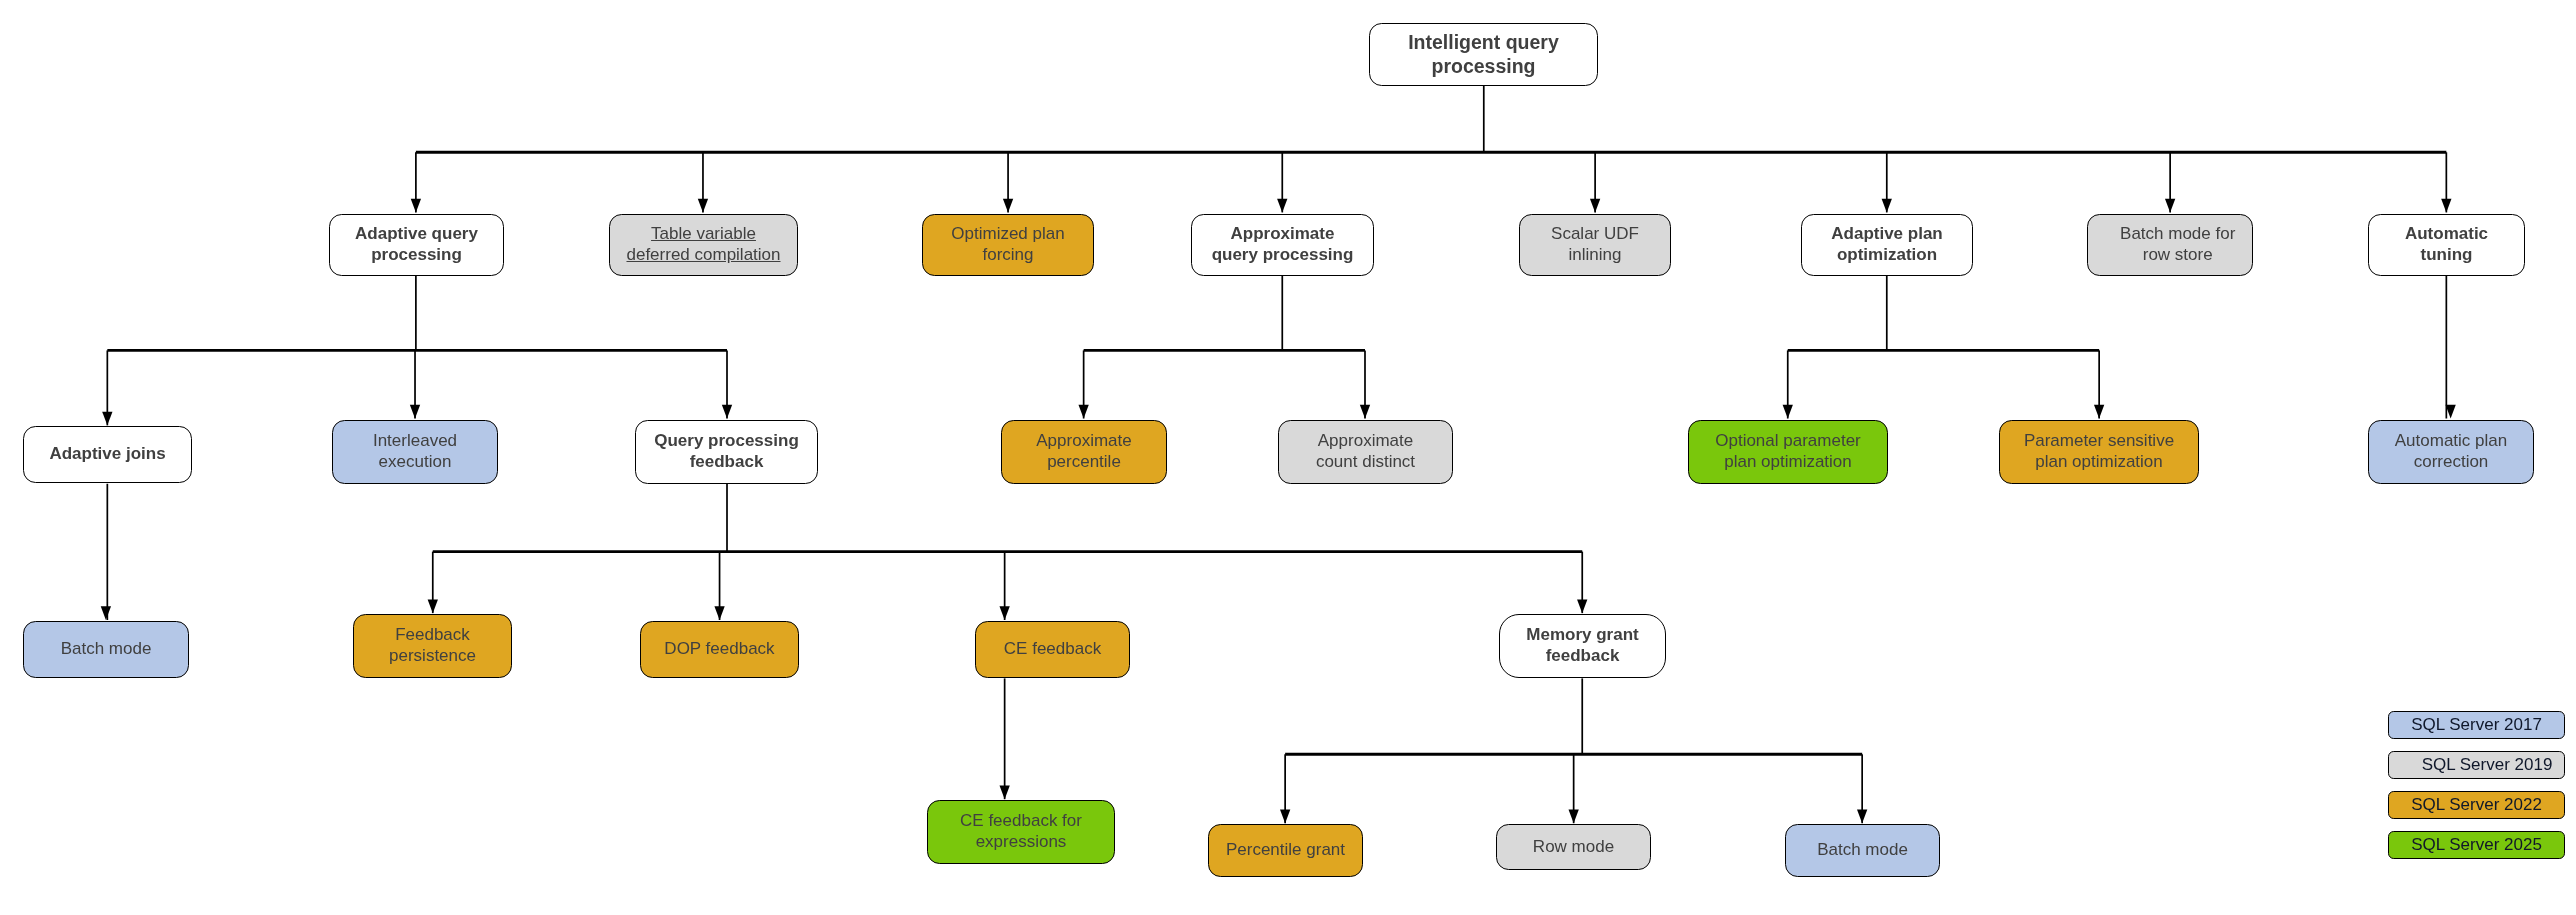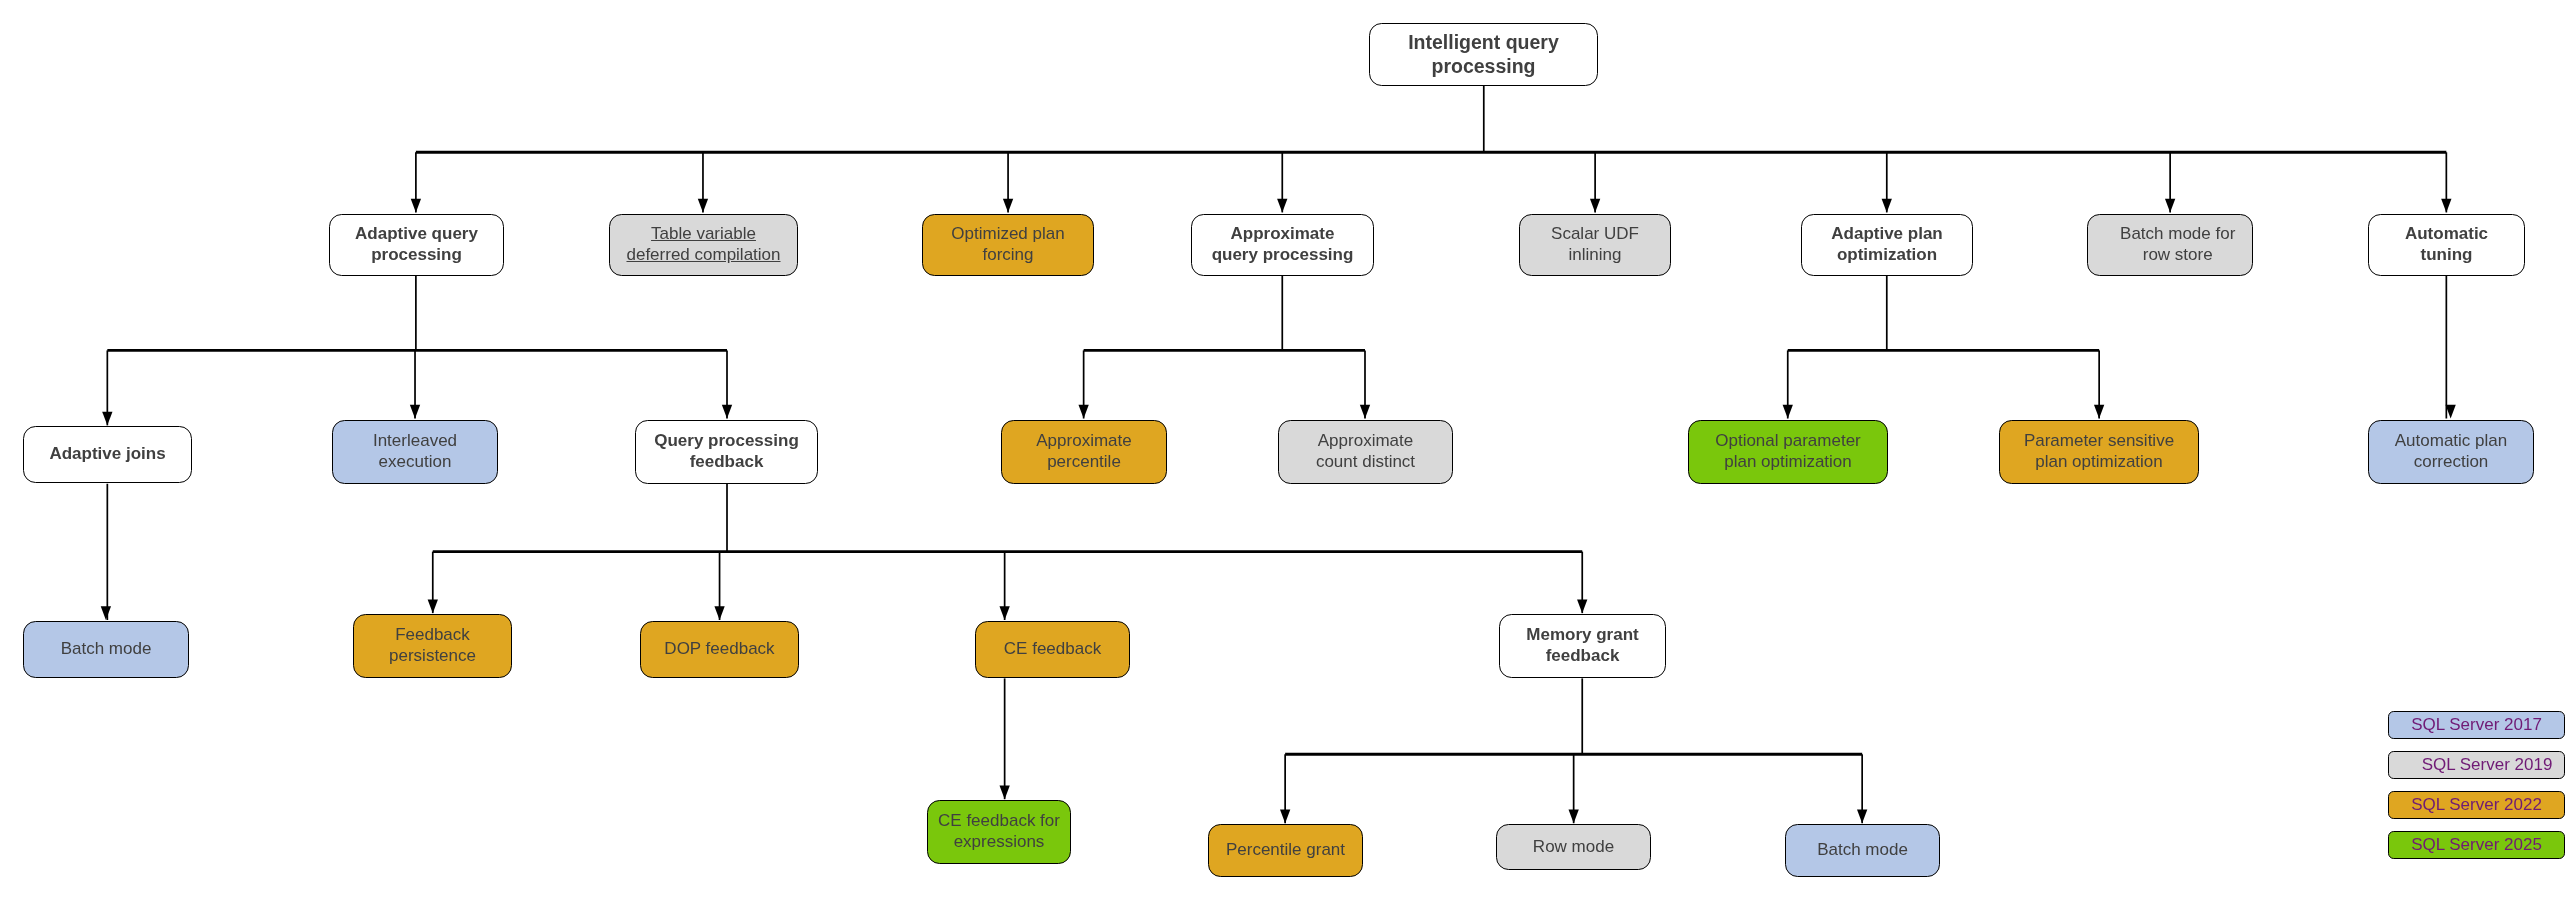--- a/index.html
+++ b/index.html
@@ -49,21 +49,21 @@
 
   .legend-item {
     position: absolute;
     box-sizing: border-box;
     border: 1.1px solid #000000;
     border-radius: 5.7px;
     display: flex;
     align-items: center;
     justify-content: center;
     font-size: 17px;
-    color: #701a75;
+    color: #0f172a;
     z-index: 2;
   }
 </style>
 </head>
 <body>
 
 <div id="canvas">
   <svg id="edges" viewBox="0 0 4500 1600">
       <line x1="2592" y1="150" x2="2592" y2="265.96000000000004" stroke="#000000" stroke-width="3"></line>
       <line x1="726.5" y1="265.96000000000004" x2="4273.5" y2="265.96000000000004" stroke="#000000" stroke-width="5"></line>
@@ -202,25 +202,25 @@
       <div class="node fill-amber" style="left: 353px; top: 614px; width: 159px; height: 64px; font-size: 17px;">
         <span class="lbl">Feedback
 persistence</span>
       </div>
       <div class="node fill-amber" style="left: 640px; top: 621px; width: 159px; height: 57px; font-size: 17px;">
         <span class="lbl">DOP feedback</span>
       </div>
       <div class="node fill-amber" style="left: 927px; top: 621px; width: 155px; height: 57px; font-size: 17px; margin-left: 48px;">
         <span class="lbl">CE feedback</span>
       </div>
-      <div class="node fill-white" style="left: 1499px; top: 614px; width: 167px; height: 64px; font-size: 17px;">
+      <div class="node fill-white" style="left: 1499px; top: 614px; width: 167px; height: 64px; font-size: 17px; border-radius: 20px;">
         <span class="lbl">Memory grant
 feedback</span>
       </div>
-      <div class="node fill-green" style="left: 927px; top: 800px; width: 144px; height: 64px; font-size: 17px;">
+      <div class="node fill-green" style="left: 927px; top: 800px; width: 188px; height: 64px; font-size: 17px;">
         <span class="lbl">CE feedback for
 expressions</span>
       </div>
       <div class="node fill-amber" style="left: 1208px; top: 824px; width: 155px; height: 53px; font-size: 17px;">
         <span class="lbl">Percentile grant</span>
       </div>
       <div class="node fill-gray" style="left: 1496px; top: 824px; width: 155px; height: 46px; font-size: 17px;">
         <span class="lbl">Row mode</span>
       </div>
       <div class="node fill-blue" style="left: 1785px; top: 824px; width: 155px; height: 53px; font-size: 17px;">

